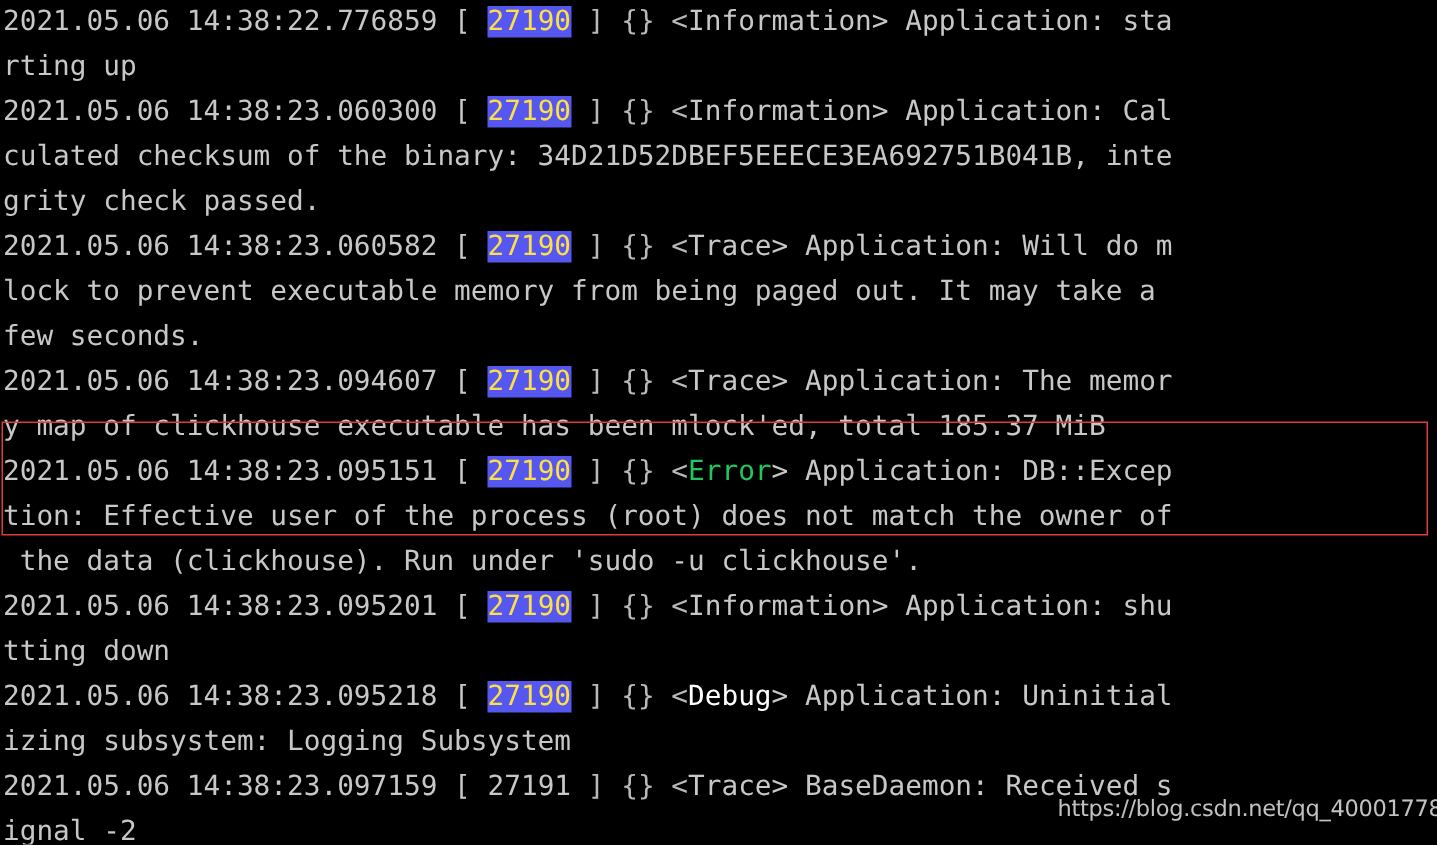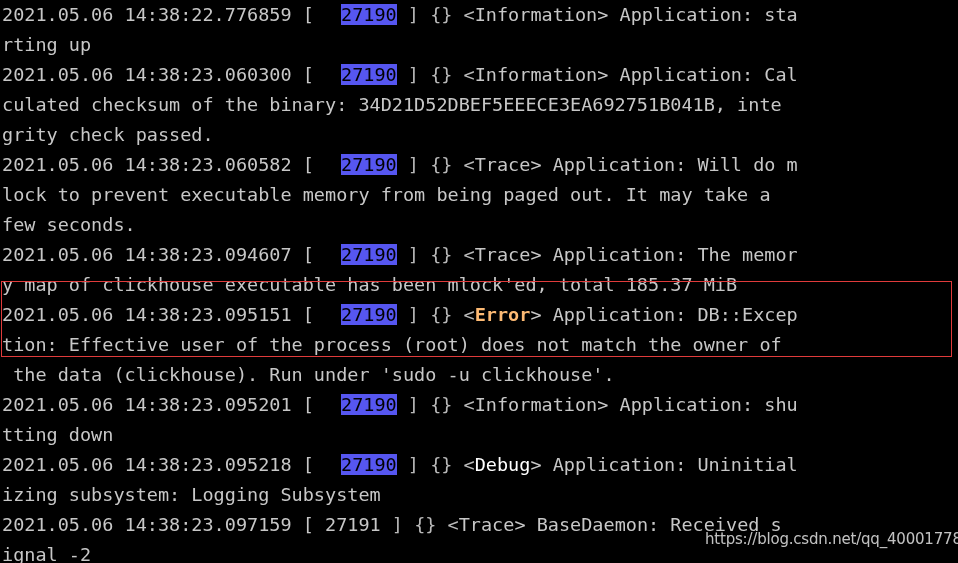--- a/index.html
+++ b/index.html
@@ -32,33 +32,32 @@
     color: #c7c7c7;
   }
   .line {
     height: 30px;
     white-space: pre;
     color: #c7c7c7;
   }
   .seg { white-space: pre; }
   .pid-hl {
     background: #5656f0;
-    color: #000000;
-    margin-left: 16px;
+    color: #fde047;
   }
   .lvl-info, .lvl-debug {
     color: #ffffff;
     font-weight: normal;
   }
   .lvl-trace {
     color: #c7c7c7;
   }
   .lvl-error {
-    color: #fdba74;
-    font-weight: bold;
+    color: #22c55e;
+    font-weight: normal;
   }
   .punct {
     color: #b9b9b9;
   }
   .error-box {
     position: absolute;
     left: 1px;
     top: 281px;
     width: 951px;
     height: 76px;

